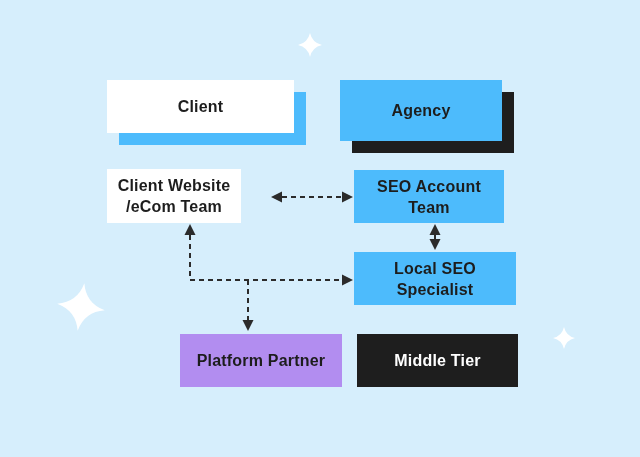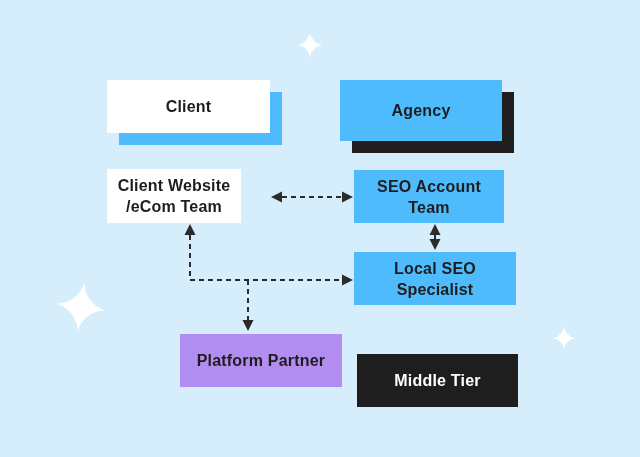--- a/index.html
+++ b/index.html
@@ -25,21 +25,21 @@
     color: var(--text-dark, #1D1D1D);
     box-sizing: border-box;
     z-index: 2;
   }
   .bg-white  { background: var(--white, #FFFFFF); }
   .bg-blue   { background: var(--blue, #4DBBFC); }
   .bg-purple { background: var(--purple, #B28DF0); margin-left: 12px; }
   .bg-black  { background: var(--black, #1E1E1E); }
   .shadow-blue  { box-shadow: 12px 12px 0 0 var(--blue, #4DBBFC); }
   .shadow-black { box-shadow: 12px 12px 0 0 var(--black, #1E1E1E); }
-  .text-light { color: var(--text-light, #FFFFFF); margin-top: 20px; }
+  .text-light { color: var(--text-light, #FFFFFF); }
   .overlay {
     position: absolute;
     left: 0; top: 0;
     width: 640px; height: 457px;
     z-index: 1;
     pointer-events: none;
   }
   .dash {
     stroke: var(--connector, #2B2B2B);
     stroke-width: 2;
@@ -74,21 +74,21 @@
       <path class="head" d="M190,224 L184.5,235 L195.5,235 Z"></path>
       <path class="head" d="M353,280 L342,274.5 L342,285.5 Z"></path>
       <path class="head" d="M248,331 L242.5,320 L253.5,320 Z"></path>
     </g>
 
     <path class="sparkle" d="M310,33 Q312.2,42.8 322,45 Q312.2,47.2 310,57 Q307.8,47.2 298,45 Q307.8,42.8 310,33 Z"></path>
     <path class="sparkle" transform="rotate(8 81 307)" d="M81,283 Q85.3,302.7 105,307 Q85.3,311.3 81,331 Q76.7,311.3 57,307 Q76.7,302.7 81,283 Z"></path>
     <path class="sparkle" d="M564,327 Q566,336 575,338 Q566,340 564,349 Q562,340 553,338 Q562,336 564,327 Z"></path>
   </svg>
 
-  <div class="node bg-white shadow-blue" style="left:107px; top:80px; width:163px; height:53px">
+  <div class="node bg-white shadow-blue" style="left:107px; top:80px; width:187px; height:53px">
     <span>Client</span>
   </div>
 
   <div class="node bg-blue shadow-black" style="left:340px; top:80px; width:162px; height:61px">
     <span>Agency</span>
   </div>
 
   <div class="node bg-white" style="left:107px; top:169px; width:134px; height:54px">
     <span>Client Website</span>
     <span>/eCom Team</span>

